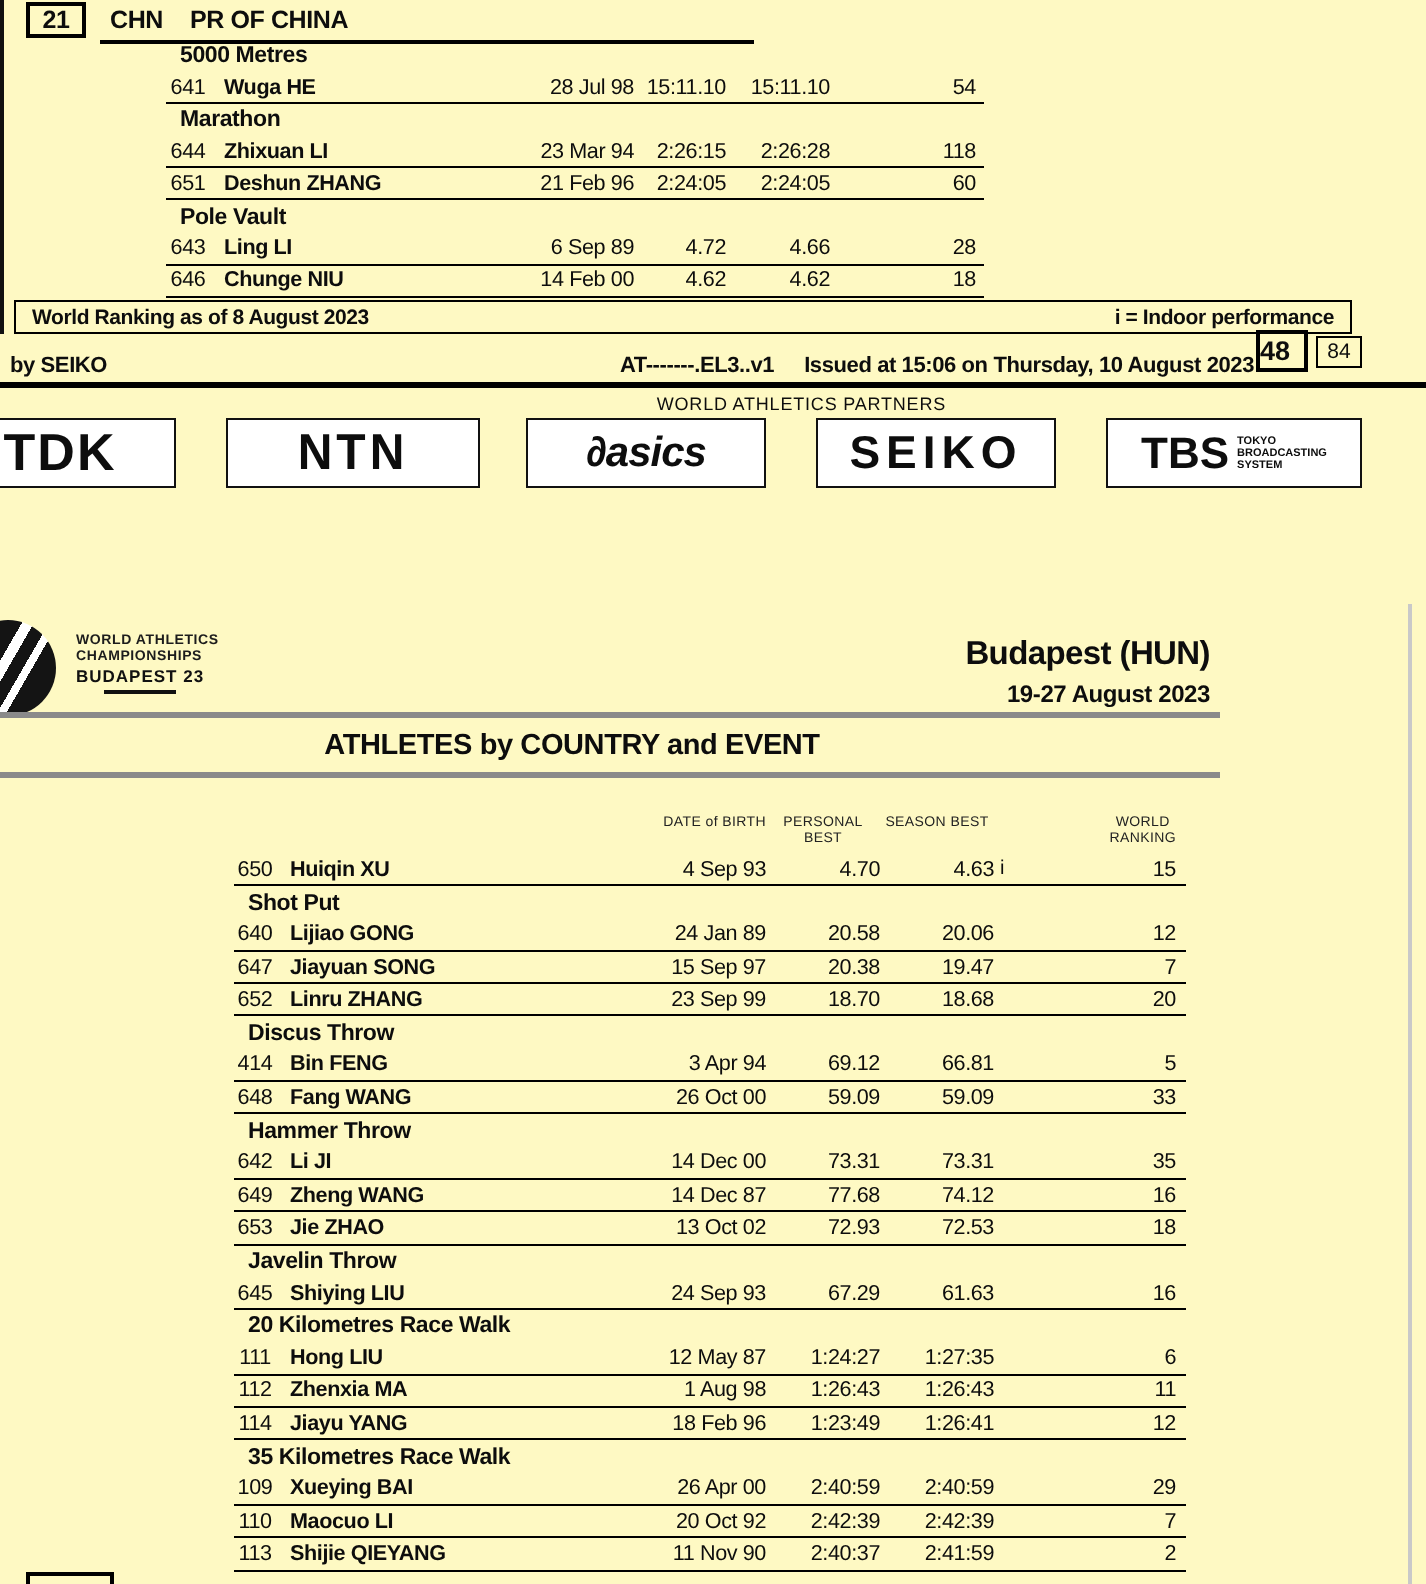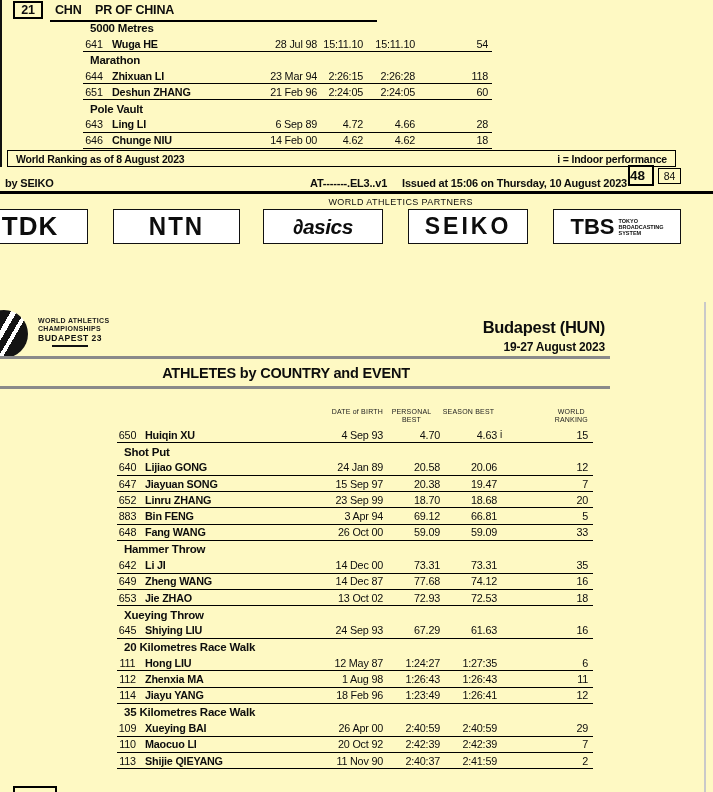--- a/index.html
+++ b/index.html
@@ -256,22 +256,23 @@
       </div>
       <div class="arow">
         <div class="c-num">652</div>
         <div class="c-name">Linru ZHANG</div>
         <div class="c-dob">23 Sep 99</div>
         <div class="c-pb">18.70</div>
         <div class="c-sb">18.68</div>
         <div class="c-sbi"></div>
         <div class="c-wr">20</div>
       </div>
-      <div class="arow">
-        <div class="c-num">883</div>
+      <div class="event">Discus Throw</div>
+      <div class="arow">
+        <div class="c-num">414</div>
         <div class="c-name">Bin FENG</div>
         <div class="c-dob">3 Apr 94</div>
         <div class="c-pb">69.12</div>
         <div class="c-sb">66.81</div>
         <div class="c-sbi"></div>
         <div class="c-wr">5</div>
       </div>
       <div class="arow">
         <div class="c-num">648</div>
         <div class="c-name">Fang WANG</div>
@@ -302,21 +303,21 @@
       </div>
       <div class="arow">
         <div class="c-num">653</div>
         <div class="c-name">Jie ZHAO</div>
         <div class="c-dob">13 Oct 02</div>
         <div class="c-pb">72.93</div>
         <div class="c-sb">72.53</div>
         <div class="c-sbi"></div>
         <div class="c-wr">18</div>
       </div>
-      <div class="event">Xueying Throw</div>
+      <div class="event">Javelin Throw</div>
       <div class="arow">
         <div class="c-num">645</div>
         <div class="c-name">Shiying LIU</div>
         <div class="c-dob">24 Sep 93</div>
         <div class="c-pb">67.29</div>
         <div class="c-sb">61.63</div>
         <div class="c-sbi"></div>
         <div class="c-wr">16</div>
       </div>
       <div class="event">20 Kilometres Race Walk</div>

